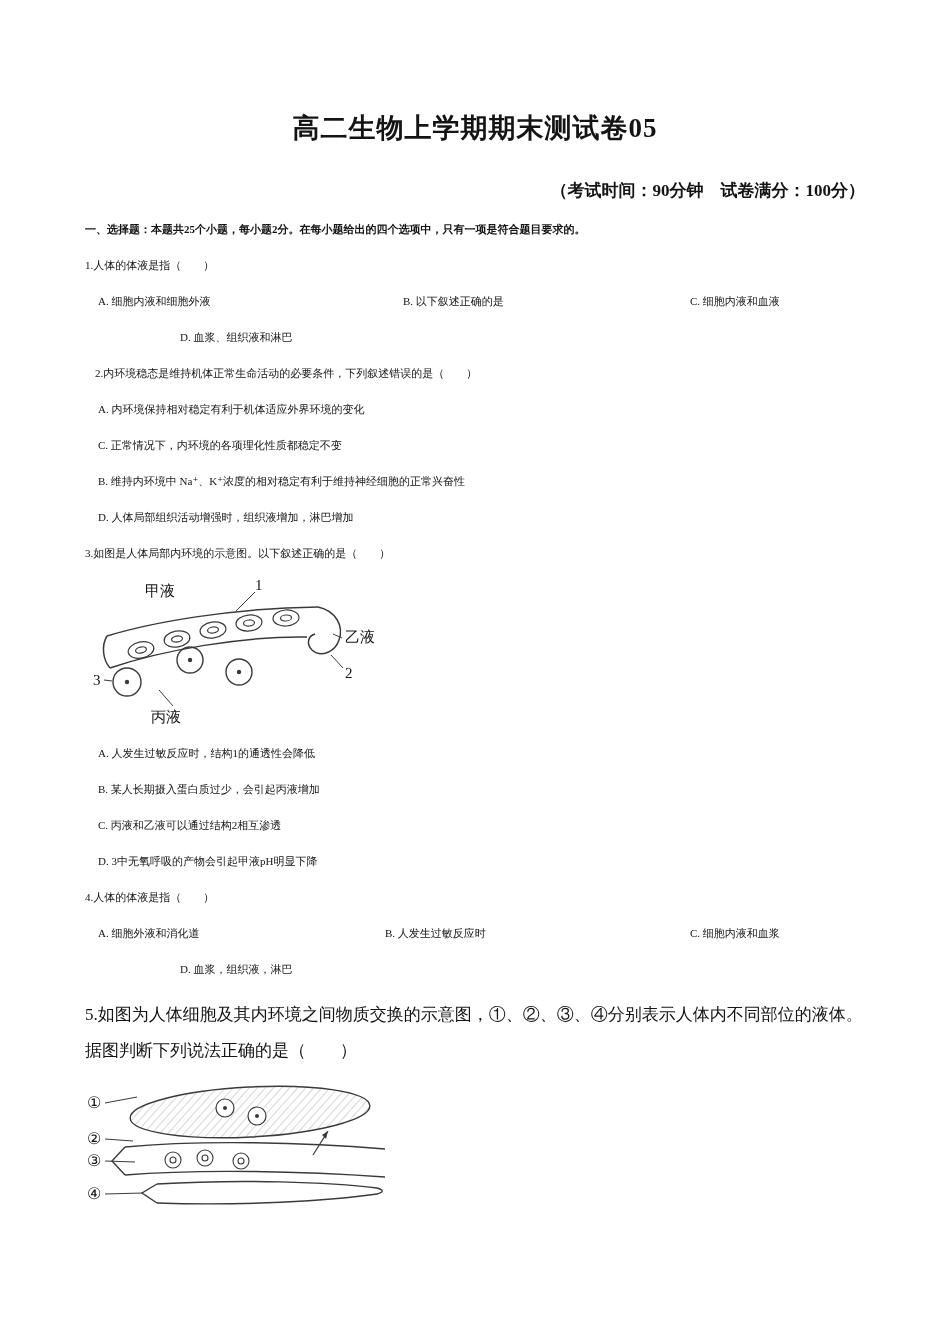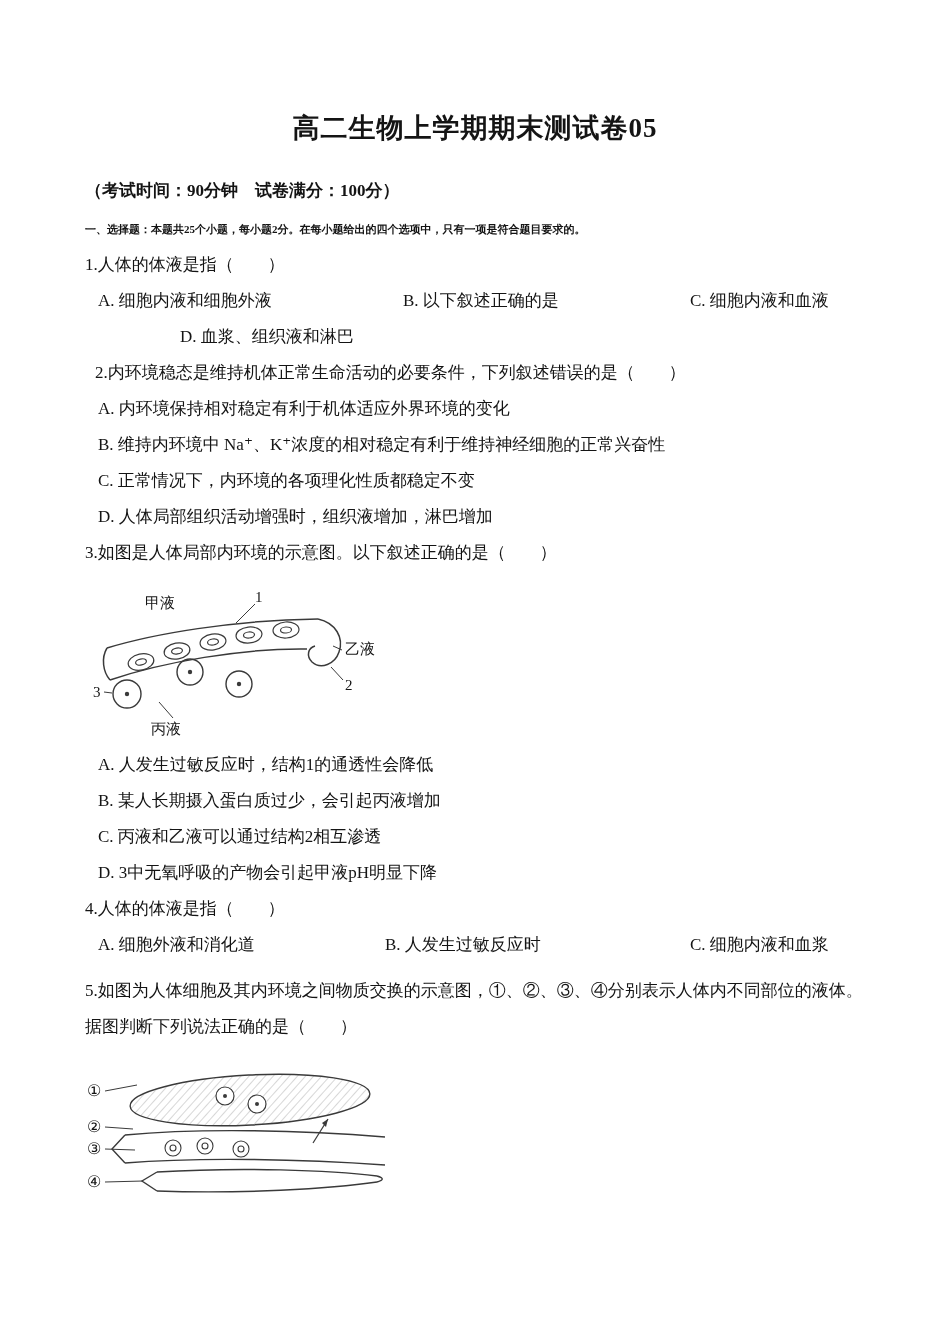--- a/index.html
+++ b/index.html
@@ -1,33 +1,33 @@
 <!DOCTYPE html>
 <html><head>
 <meta charset="utf-8">
 <style>
   html,body{margin:0;padding:0;}
   body{width:950px;height:1344px;background:#ffffff;color:#141414;
        font-family:"Liberation Serif","DejaVu Serif",serif;}
   .page{width:950px;height:1268px;padding:112px 85px 0 85px;box-sizing:border-box;overflow:hidden;background:#fff;}
   .title{font-size:27px;font-weight:700;text-align:center;line-height:32px;letter-spacing:1px;}
-  .subtitle{font-size:17px;font-weight:700;text-align:left;margin-top:36px;line-height:22px;}
+  .subtitle{font-size:17px;font-weight:700;text-align:right;margin-top:36px;line-height:22px;}
   .section{font-size:11px;font-weight:700;margin-top:16px;line-height:22px;white-space:nowrap;}
-  .line{font-size:17px;line-height:22px;margin-top:14px;}
+  .line{font-size:11px;line-height:22px;margin-top:14px;}
   .ind10{padding-left:10px;}
   .ind13{padding-left:13px;}
   .indD{padding-left:95px;}
   .opt-row{display:flex;padding-left:13px;}
   .q1c1{width:305px;flex:0 0 auto;}
   .q1c2{width:287px;flex:0 0 auto;}
   .q4c1{width:287px;flex:0 0 auto;}
   .q4c2{width:305px;flex:0 0 auto;}
   .c3{flex:1 1 auto;}
   .wrapline{font-size:17px;line-height:36px;margin-top:17px;}
-  .fig{margin:26px 0 0 8px;text-align:center;}
+  .fig{margin:14px 0 0 8px;text-align:center;}
   svg{display:block;}
   svg text{font-family:"Liberation Serif","DejaVu Serif",serif;}
 </style>
 </head>
 <body>
 
 <div class="page">
 
   <div class="title">高二生物上学期期末测试卷05</div>
   <div class="subtitle">（考试时间：90分钟　试卷满分：100分）</div>
@@ -36,22 +36,22 @@
   <div class="line">1.人体的体液是指（　　）</div>
   <div class="line opt-row">
     <span class="q1c1">A. 细胞内液和细胞外液</span>
     <span class="q1c2">B. 以下叙述正确的是</span>
     <span class="c3">C. 细胞内液和血液</span>
   </div>
   <div class="line indD">D. 血浆、组织液和淋巴</div>
 
   <div class="line ind10">2.内环境稳态是维持机体正常生命活动的必要条件，下列叙述错误的是（　　）</div>
   <div class="line ind13">A. 内环境保持相对稳定有利于机体适应外界环境的变化</div>
+  <div class="line ind13">C. 正常情况下，内环境的各项理化性质都稳定不变</div>
   <div class="line ind13">B. 维持内环境中 Na⁺、K⁺浓度的相对稳定有利于维持神经细胞的正常兴奋性</div>
-  <div class="line ind13">C. 正常情况下，内环境的各项理化性质都稳定不变</div>
   <div class="line ind13">D. 人体局部组织活动增强时，组织液增加，淋巴增加</div>
 
   <div class="line">3.如图是人体局部内环境的示意图。以下叙述正确的是（　　）</div>
 
   <div class="fig">
     <svg width="300" height="150" viewBox="0 0 300 150">
 
       <g stroke="#3a3a3a" fill="none" stroke-width="1.5">
         <path d="M14,58 C60,44 140,30 225,29"></path>
         <path d="M17,90 C70,72 150,58 214,59"></path>
@@ -106,20 +106,21 @@
   <div class="line ind13">B. 某人长期摄入蛋白质过少，会引起丙液增加</div>
   <div class="line ind13">C. 丙液和乙液可以通过结构2相互渗透</div>
   <div class="line ind13">D. 3中无氧呼吸的产物会引起甲液pH明显下降</div>
 
   <div class="line">4.人体的体液是指（　　）</div>
   <div class="line opt-row">
     <span class="q4c1">A. 细胞外液和消化道</span>
     <span class="q4c2">B. 人发生过敏反应时</span>
     <span class="c3">C. 细胞内液和血浆</span>
   </div>
+  <div class="line indD">D. 血浆，组织液，淋巴</div>
 
   <div class="wrapline">5.如图为人体细胞及其内环境之间物质交换的示意图，①、②、③、④分别表示人体内不同部位的液体。据图判断下列说法正确的是（　　）</div>
 
   <div class="fig" style="margin-left:0;">
     <svg width="320" height="135" viewBox="0 0 320 135">
       <defs>
         <pattern id="hatch" width="6" height="6" patternUnits="userSpaceOnUse" patternTransform="rotate(45)">
           <line x1="0" y1="0" x2="0" y2="6" stroke="#9a9a9a" stroke-width="0.8"></line>
         </pattern>
       </defs>

